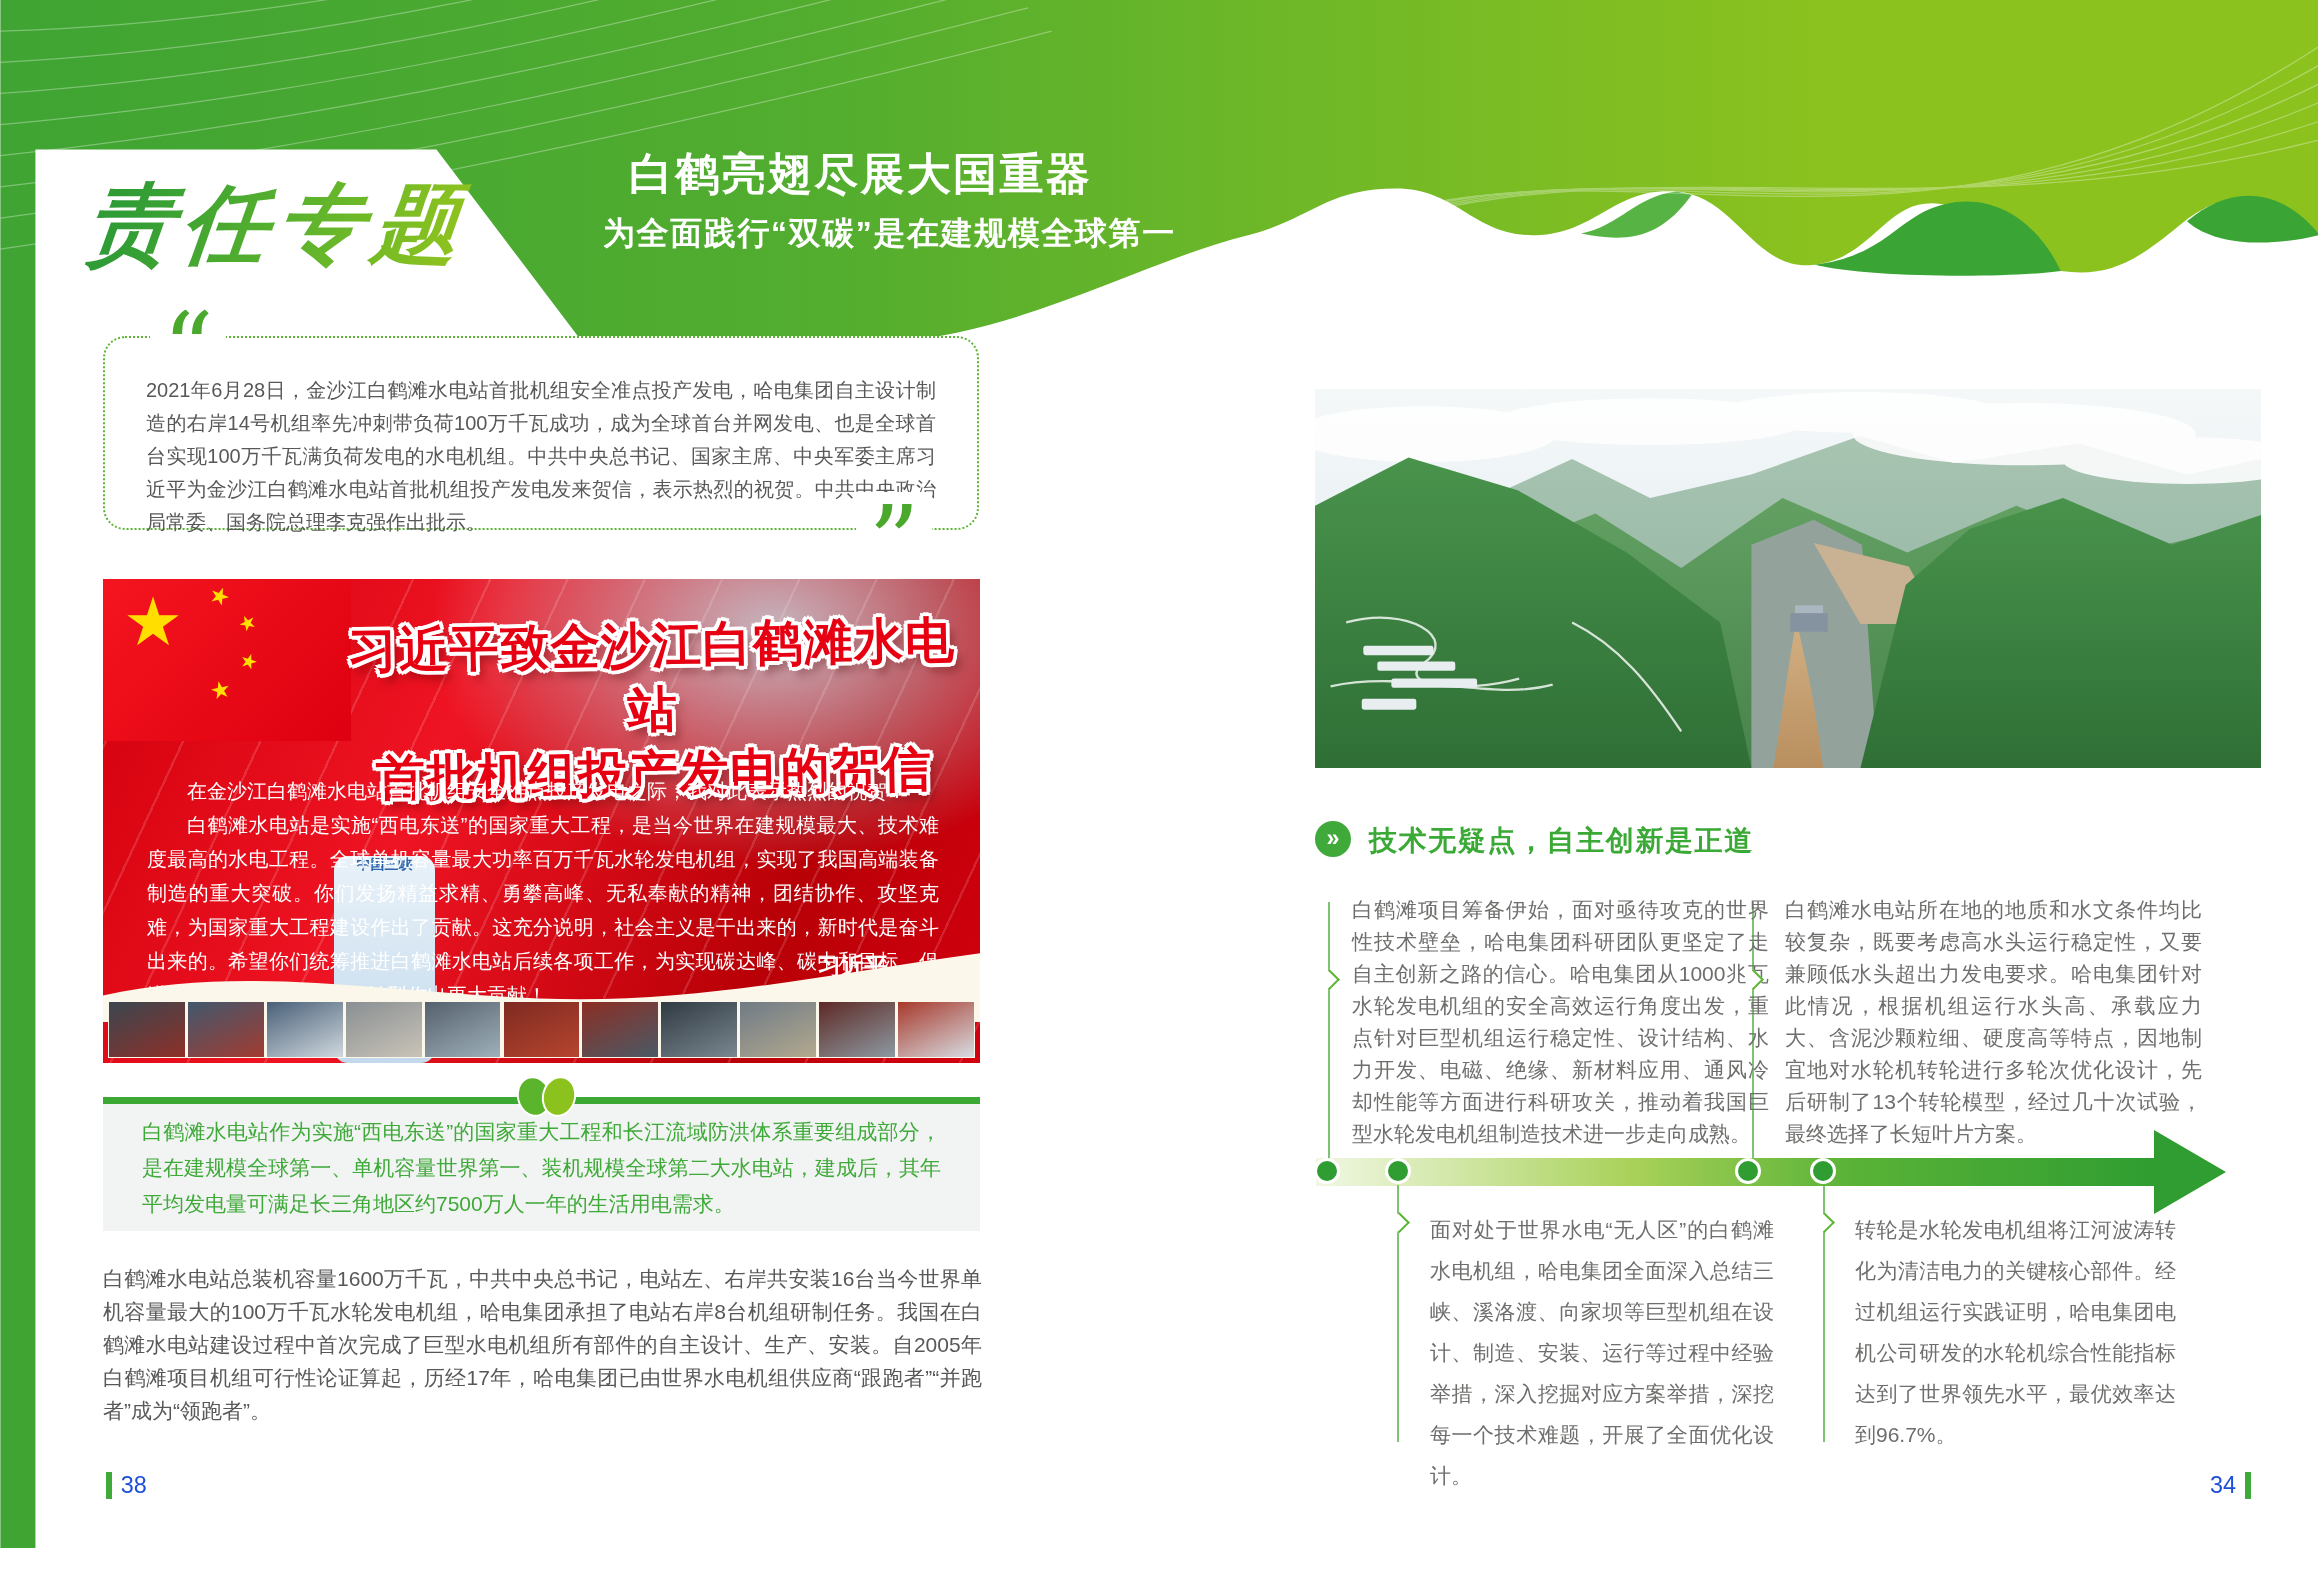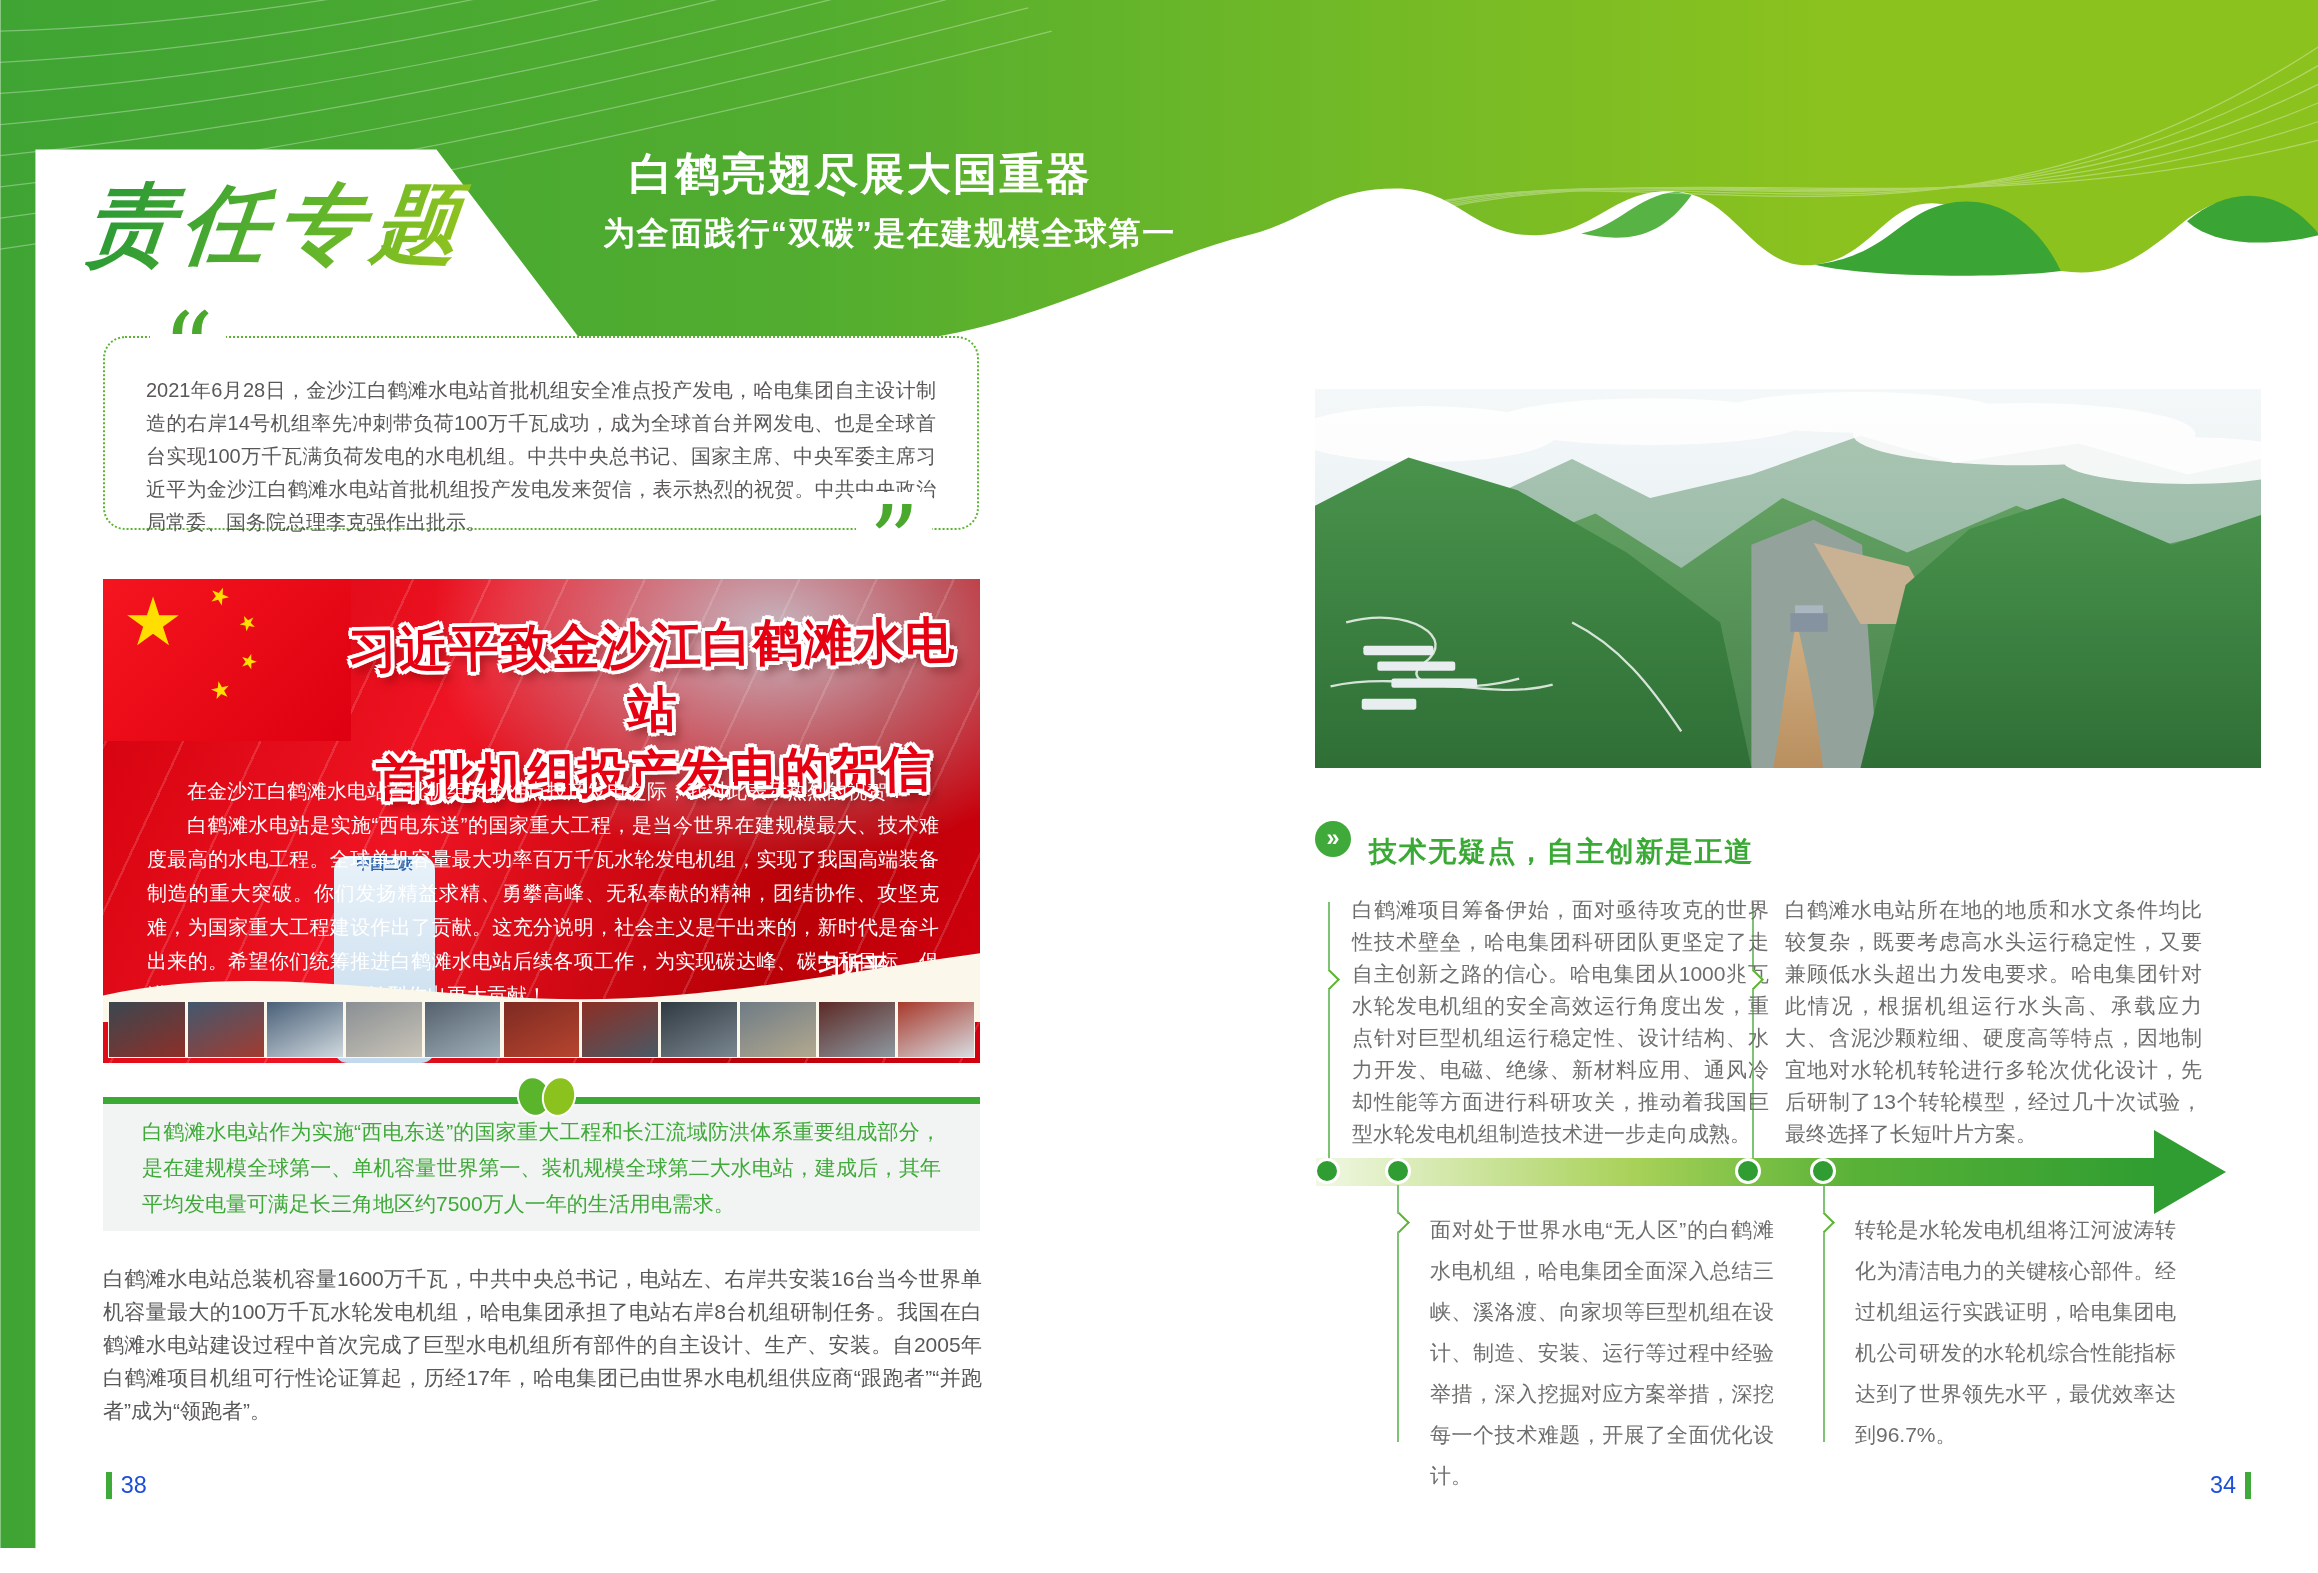--- a/index.html
+++ b/index.html
@@ -123,21 +123,21 @@
   .pageno .bar{width:5.5px;height:26.5px;background:#3fa939;display:inline-block;}
   .pageno.pl{left:106px;}
   .pageno.pr{left:2210px;}
   
   #photo-svg{position:absolute;left:1315px;top:389px;width:946px;height:379px;z-index:2;}
   .sec-icon{
     position:absolute;left:1315px;top:821px;width:36px;height:36px;border-radius:50%;z-index:3;
     background:#3fa939;color:#fff;font-size:23.4px;font-weight:700;text-align:center;line-height:34px;
   }
   .sec-title{position:absolute;left:1369px;top:822px;z-index:3;
-    font-size:28px;font-weight:900;color:#3aa935;letter-spacing:1.6px;margin-top:11px;}
+    font-size:28px;font-weight:900;color:#3aa935;letter-spacing:1.6px;}
   .tcol{position:absolute;top:894px;z-index:2;font-size:21px;line-height:32px;color:#6e6e6c;text-align:justify;}
   .tcol.c1{left:1352px;width:417px;}
   .tcol.c2{left:1785px;width:417px;}
   .tblock{position:absolute;top:1209px;z-index:2;font-size:21px;line-height:41px;color:#6e6e6c;text-align:justify;}
   .tblock.b3{left:1430px;width:344px;}
   .tblock.b4{left:1855px;width:321px;}
   .vline{position:absolute;width:2.3px;background:#7cc474;z-index:2;}
   .vline.v1{left:1328px;top:902px;height:257px;}
   .vline.v2{left:1752px;top:902px;height:257px;}
   .vline.v3{left:1397px;top:1185px;height:257px;}

